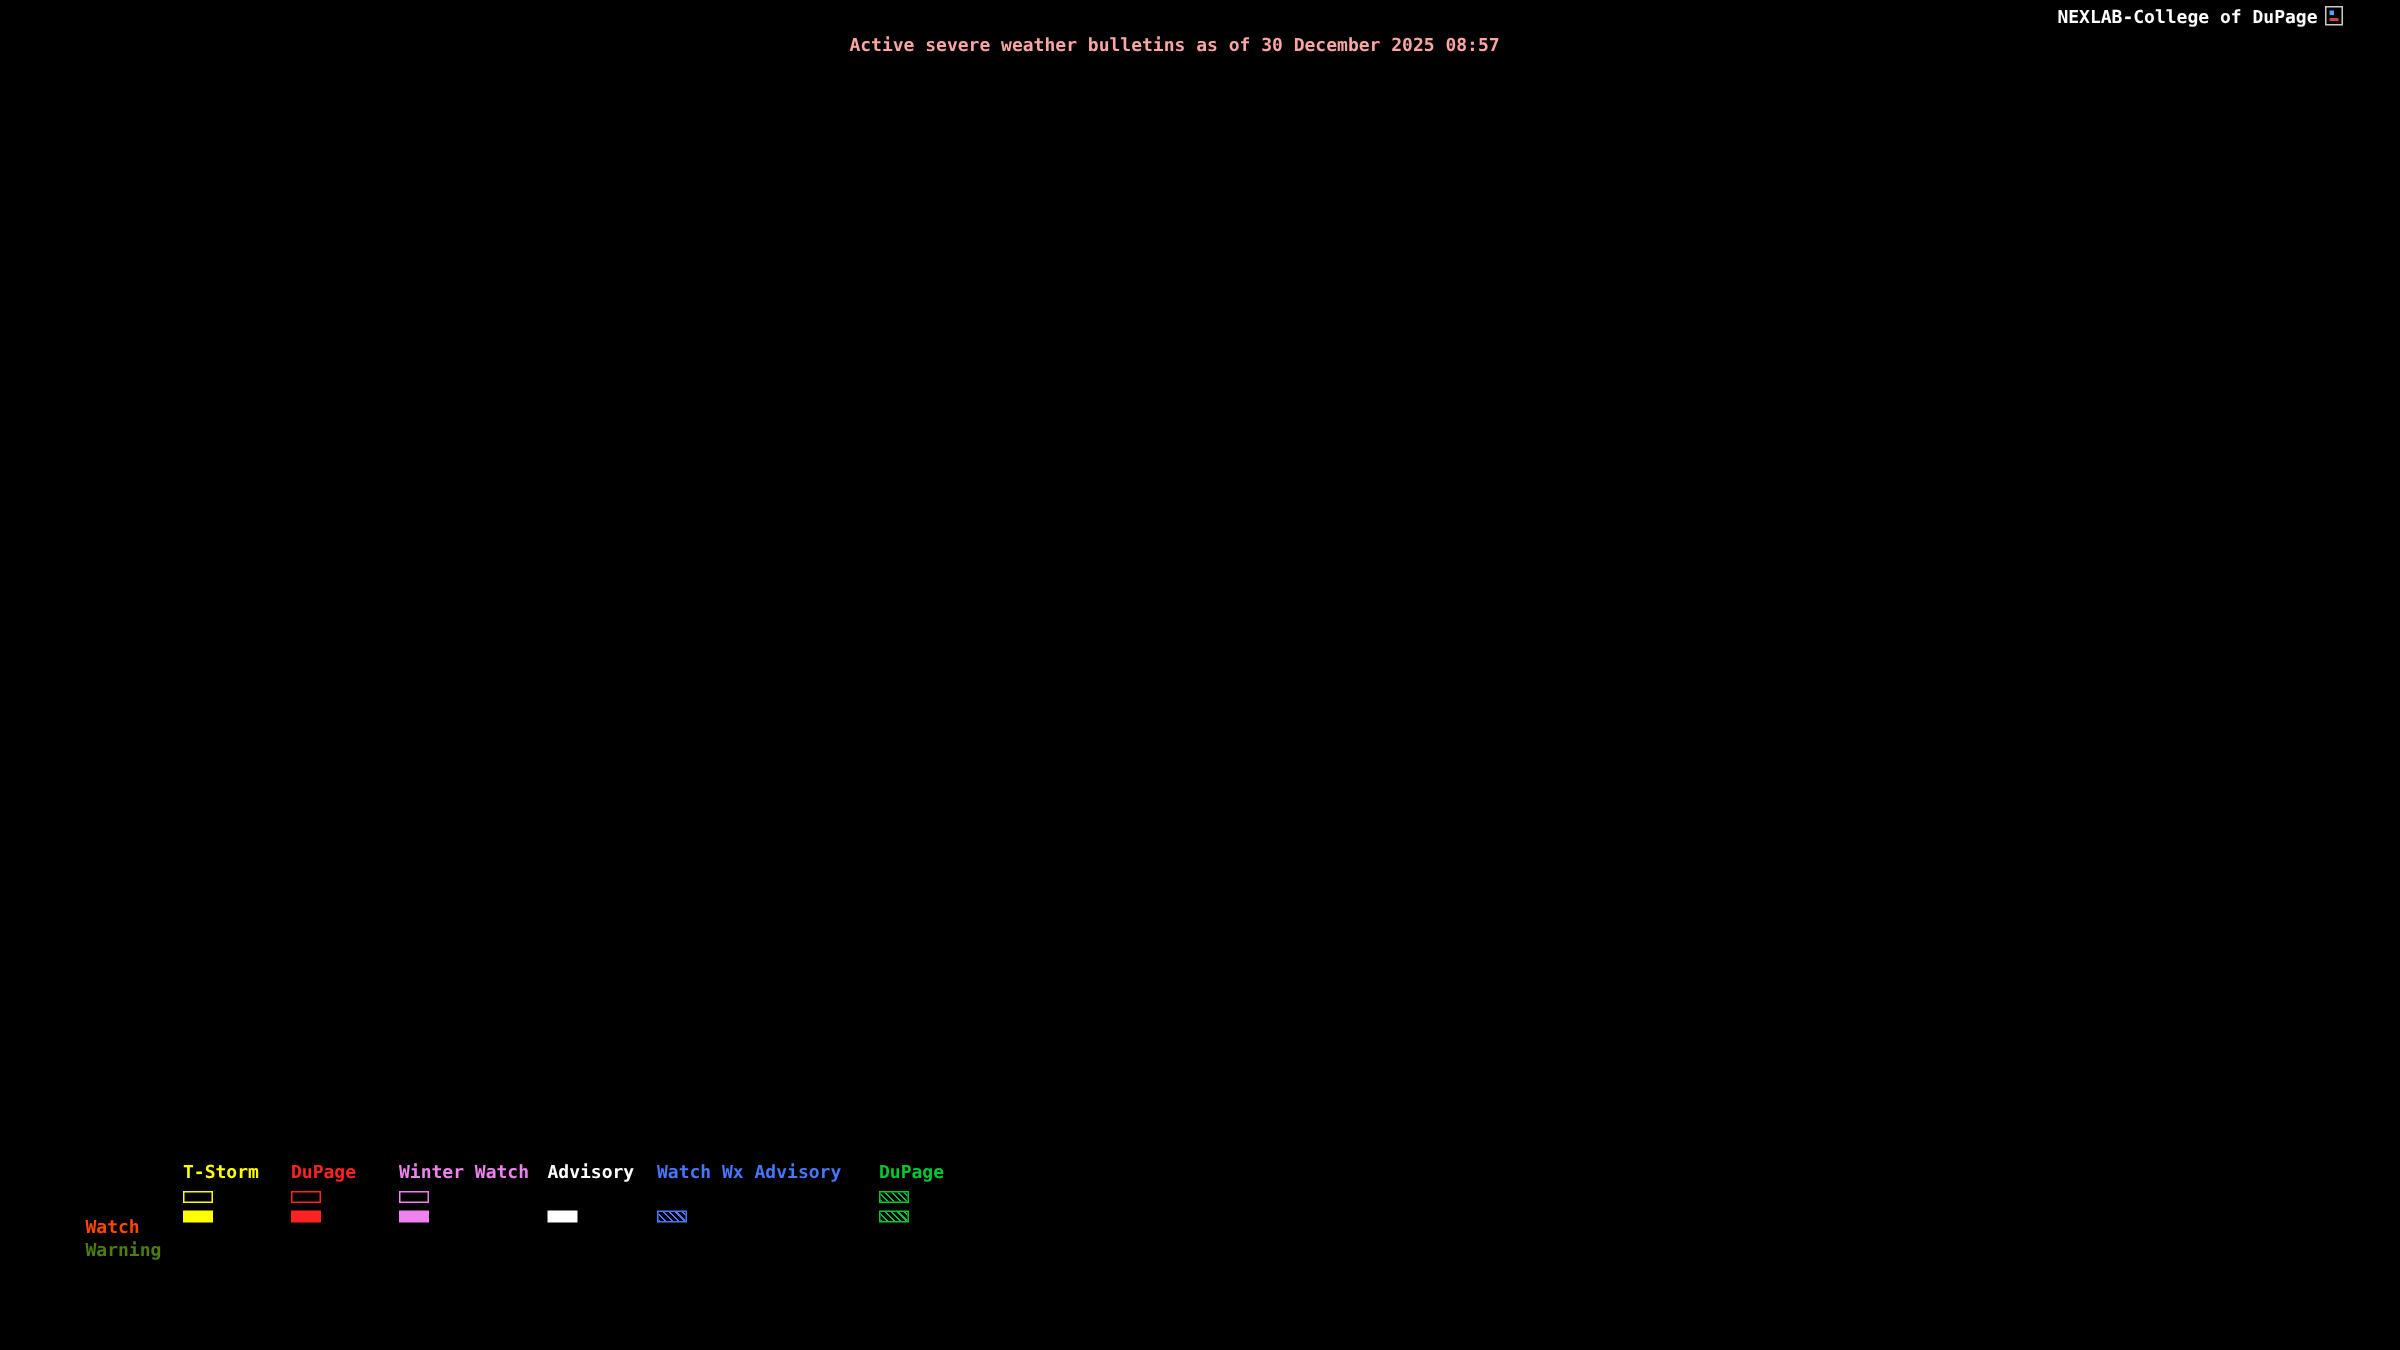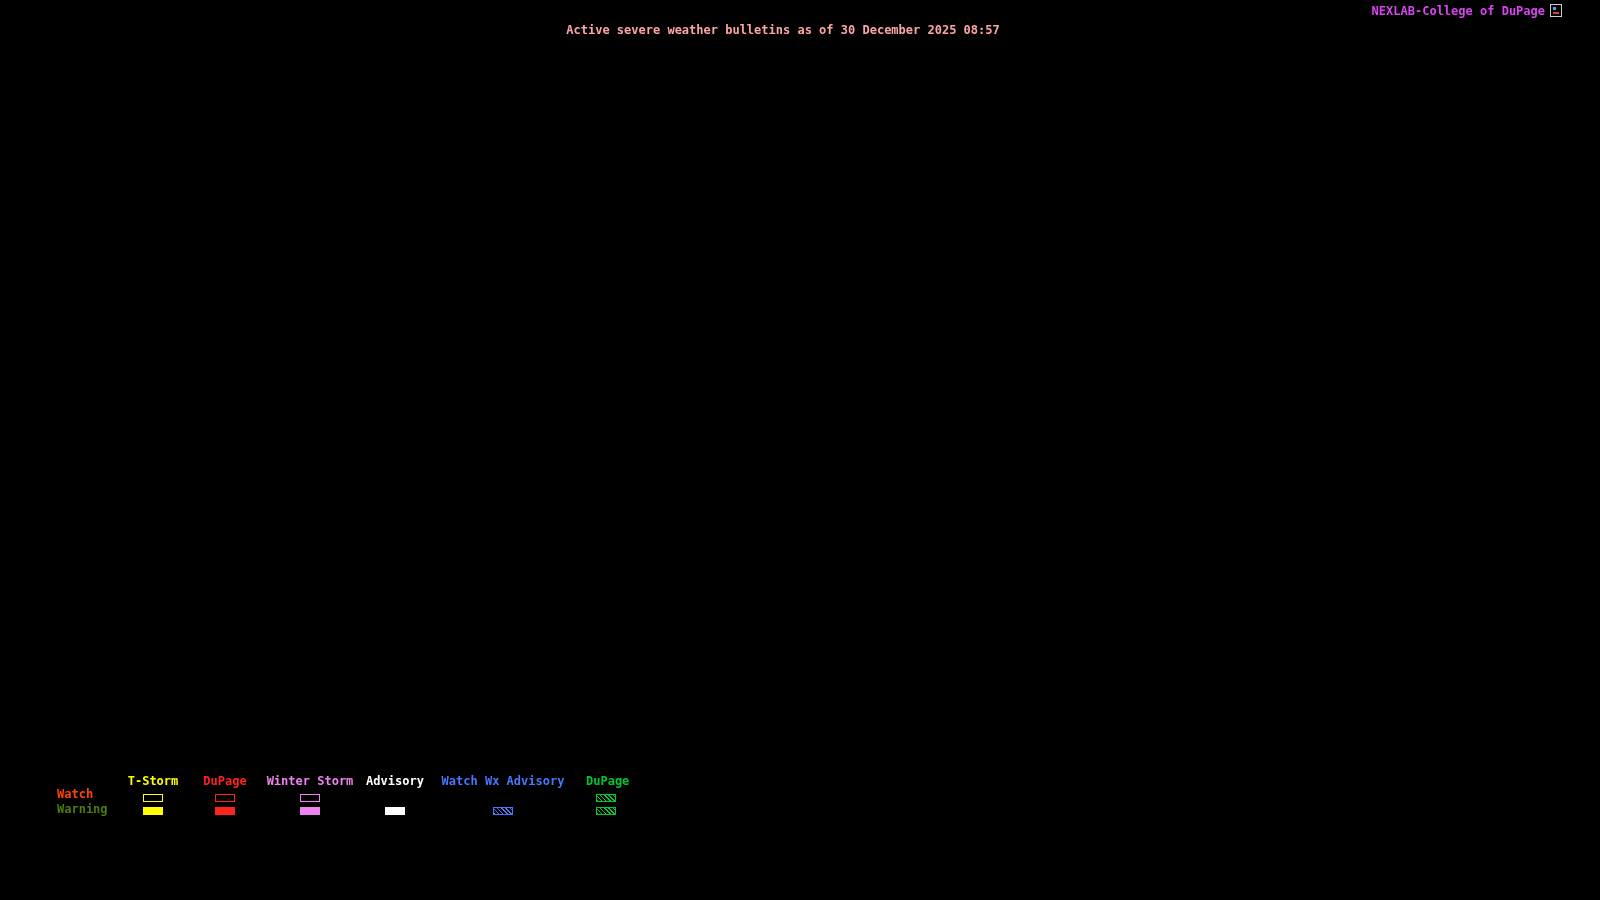--- a/index.html
+++ b/index.html
@@ -67,27 +67,27 @@
     top: 775px;
     width: 800px;
     height: 50px;
   }
   .row-label {
     position: absolute;
     left: 57px;
     font-size: 12px;
     font-weight: bold;
     white-space: nowrap;
+    margin-top: 24px;
   }
   #watch-label   { top: 12px; }
   #warning-label { top: 27px; }
   .legend-col {
     position: absolute;
     top: 0;
-    text-align: center;
   }
   .col-label {
     font-size: 12px;
     font-weight: bold;
     color: var(--c);
     white-space: nowrap;
     height: 15px;
     line-height: 13px;
   }
   .swatch-row {
@@ -115,21 +115,21 @@
   #col-3 { left: 365px; width: 60px; }
   #col-4 { left: 438px; width: 130px; }
   #col-5 { left: 586px; width: 40px; }
 </style>
 </head>
 <body>
 
 <div id="map-canvas" style="background: rgb(0, 0, 0);"></div>
 
 <div id="site-header">
-  <span id="site-label" style="color: #d946ef;">NEXLAB-College of DuPage</span>
+  <span id="site-label" style="color: #ffffff;">NEXLAB-College of DuPage</span>
   <span id="site-icon"></span>
 </div>
 
 <div id="bulletin-title" style="color: #fca5a5;">Active severe weather bulletins as of 30 December 2025 08:57</div>
 
 <div id="legend">
 
   <div id="watch-label" class="row-label" style="color: rgb(255, 69, 0);">Watch</div>
 
   <div id="warning-label" class="row-label" style="color: #4d7c0f;">Warning</div>
@@ -140,21 +140,21 @@
     <div class="swatch-row"><span class="swatch sw-fill"></span></div>
   </div>
 
   <div id="col-1" class="legend-col" style="--c: #ff2222;">
     <div class="col-label">DuPage</div>
     <div class="swatch-row"><span class="swatch sw-outline"></span></div>
     <div class="swatch-row"><span class="swatch sw-fill"></span></div>
   </div>
 
   <div id="col-2" class="legend-col" style="--c: #ee82ee;">
-    <div class="col-label">Winter Storm</div>
+    <div class="col-label">Winter Watch</div>
     <div class="swatch-row"><span class="swatch sw-outline"></span></div>
     <div class="swatch-row"><span class="swatch sw-fill"></span></div>
   </div>
 
   <div id="col-3" class="legend-col" style="--c: #ffffff;">
     <div class="col-label">Advisory</div>
     <div class="swatch-row"><span class="swatch sw-none"></span></div>
     <div class="swatch-row"><span class="swatch sw-fill"></span></div>
   </div>
 

